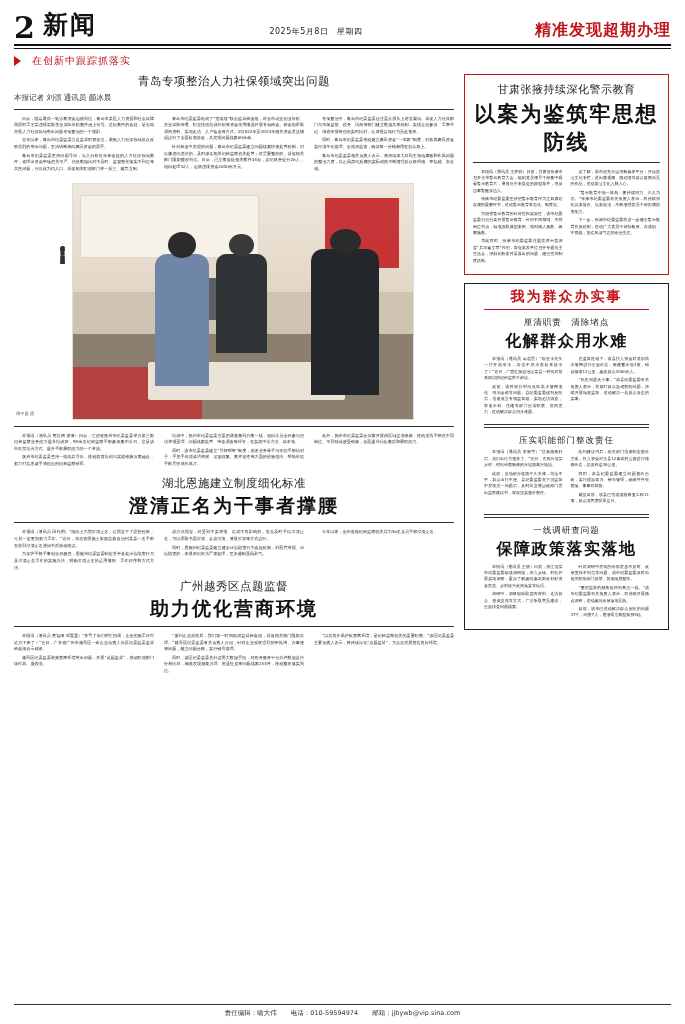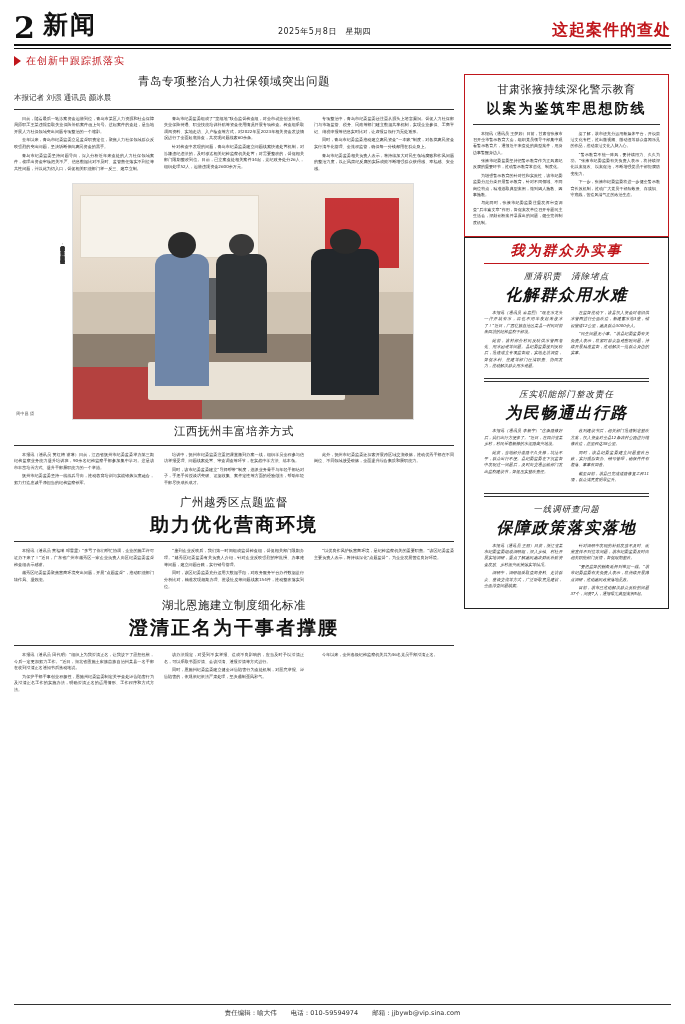--- a/index.html
+++ b/index.html
@@ -17,21 +17,21 @@
   .masthead{display:flex;align-items:flex-end;justify-content:space-between;padding-top:8px;}
   .mast-left{display:flex;align-items:flex-end;gap:8px;}
   .page-num{font-size:30px;font-weight:bold;color:#111;line-height:.9;font-family:"DejaVu Serif","Liberation Serif",serif;}
   .mast-title{font-size:25px;font-weight:bold;letter-spacing:2px;font-family:Liberation Serif, serif;}
   .mast-center{font-size:8px;color:#222;padding-bottom:4px;letter-spacing:.5px;text-align:right;}
   .mast-right{font-size:16px;font-weight:bold;color:#c0161b;font-family:"DejaVu Serif","Liberation Serif",serif;letter-spacing:1px;}
   .mast-rule{border-bottom:2px solid #111;margin-top:3px;}
   .mast-rule2{border-bottom:1px solid #111;margin-top:1.5px;}
 
   
-  .colstrip{display:flex;align-items:center;gap:5px;margin-top:5px;}
+  .colstrip{display:flex;align-items:center;gap:11px;margin-top:5px;}
   .tri{width:0;height:0;border-left:7px solid #c0161b;border-top:5px solid transparent;border-bottom:5px solid transparent;}
   .colstrip-text{font-size:10px;color:#c0161b;letter-spacing:1px;}
 
   
   .body-grid{display:flex;gap:10px;margin-top:6px;}
   .left-col{width:440px;}
   .right-col{width:205px;}
 
   
   .kicker{text-align:center;font-size:11.5px;color:#222;margin-bottom:3px;letter-spacing:.5px;}
@@ -64,21 +64,21 @@
   .p4{position:absolute;left:36%;top:40%;width:9%;height:18%;background:#5b5f63;border-radius:8px 8px 0 0;}
 
   .photo-caption{position:absolute;left:0;top:60px;width:52px;font-size:4.2px;line-height:1.7;color:#333;writing-mode:vertical-rl;text-orientation:upright;height:160px;}
   .photo-credit{position:absolute;left:2px;top:228px;font-size:4.2px;color:#555;}
 
   
   .redbox{border:1.6px solid #c0161b;padding:7px 8px 8px;}
   .redbox .kicker{font-size:11px;}
   .redbox .headline{font-size:17px;}
 
-  .blackbox{border:1px solid #222;padding:6px 19px 8px;font-style:italic;}
+  .blackbox{border:1px solid #222;padding:6px 19px 8px;margin-top:8px;}
   .secbanner{text-align:center;font-weight:bold;color:#c0161b;font-size:14px;font-family:"DejaVu Serif","Liberation Serif",serif;letter-spacing:2px;border-bottom:1.4px solid #c0161b;padding-bottom:3px;margin:-2px 0 7px;}
   .sub-k{text-align:center;font-size:8.5px;color:#222;margin-bottom:2px;letter-spacing:1px;}
   .r-head{text-align:center;font-weight:bold;font-family:"DejaVu Serif","Liberation Serif",serif;font-size:16px;letter-spacing:1.5px;margin-bottom:4px;}
   .micro2{font-size:4.0px;line-height:1.6;text-align:justify;color:#2a2a2a;}
   .micro2 p{margin:0 0 2px;text-indent:8px;}
 
   
   .footer{position:absolute;left:14px;right:14px;bottom:6px;text-align:center;font-size:6.5px;color:#333;border-top:1px solid #333;padding-top:4px;}
   .footer span{margin:0 6px;}
 </style>
@@ -86,21 +86,21 @@
 <body>
 
 <div class="page">
 
   <div class="masthead">
     <div class="mast-left">
       <div class="page-num">2</div>
       <div class="mast-title">新闻</div>
     </div>
     <div class="mast-center">2025年5月8日　星期四</div>
-    <div class="mast-right">这起案件的查处</div>
+    <div class="mast-right">精准发现超期办理</div>
   </div>
   <div class="mast-rule"></div>
   <div class="mast-rule2"></div>
 
   <div class="colstrip">
     <span class="tri"></span>
     <span class="colstrip-text">在创新中跟踪抓落实</span>
   </div>
 
   <div class="body-grid">
@@ -147,33 +147,51 @@
           <div class="p2">
               <div class="head"></div>
             </div>
           <div class="p3">
               <div class="head"></div>
             </div>
         </div>
       </div>
 
       <div>
-        <div class="kicker">江西抚州丰富培养方式</div>
         <div class="hr-thin"></div>
         <div style="display:flex;gap:10px;">
           <div class="micro" style="flex:1;">
             <p>本报讯（通讯员 黄红梅 谢琳）日前，江西省抚州市纪委监委举办第三期纪检监察业务能力提升培训班，90余名纪检监察干部参加集中学习。这是该市丰富培养方式、提升干部履职能力的一个举措。</p>
               <p>抚州市纪委监委坚持一线练兵导向，推动教育培训与实战锻炼深度融合，努力打造忠诚干净担当的纪检监察铁军。</p>
           </div>
           <div class="micro" style="flex:1;">
             <p>培训中，抚州市纪委监委注重把课堂搬到办案一线，组织学员全程参与信访举报受理、问题线索处置、审查调查等环节，在实战中学方法、练本领。</p>
               <p>同时，该市纪委监委建立“导师帮带”制度，选派业务骨干与年轻干部结对子，手把手传授谈话突破、证据收集、案件定性等方面的经验做法，帮助年轻干部尽快成长成才。</p>
           </div>
           <div class="micro" style="flex:1;">
             <p>此外，抚州市纪委监委还探索开展跨区域交流锻炼，推动优秀干部在不同岗位、不同领域接受锻炼，全面提升综合素质和履职能力。</p>
+          </div>
+        </div>
+      </div>
+
+      <div style="margin-top:6px;">
+        <div class="kicker">湖北恩施建立制度细化标准</div>
+        <div class="headline h2">澄清正名为干事者撑腰</div>
+        <div class="hr-thin"></div>
+        <div style="display:flex;gap:10px;">
+          <div class="micro" style="flex:1;">
+            <p>本报讯（通讯员 田代明）“组织上为我澄清正名，让我放下了思想包袱，今后一定更加努力工作。”近日，湖北省恩施土家族苗族自治州某县一名干部在收到澄清正名通知书后激动地说。</p>
+              <p>为保护干部干事创业积极性，恩施州纪委监委制定关于查处诬告陷害行为及澄清正名工作的实施办法，明确澄清正名的适用情形、工作程序和方式方法。</p>
+          </div>
+          <div class="micro" style="flex:1;">
+            <p>该办法规定，对受到不实举报、造成不良影响的，应当及时予以澄清正名，可以采取书面澄清、会议澄清、通报澄清等方式进行。</p>
+              <p>同时，恩施州纪委监委建立健全诬告陷害行为查处机制，对恶意举报、诬告陷害的，依规依纪依法严肃处理，坚决遏制歪风邪气。</p>
+          </div>
+          <div class="micro" style="flex:1;">
+            <p>今年以来，全州各级纪检监察机关共为46名党员干部澄清正名。</p>
           </div>
         </div>
       </div>
 
       <div style="margin-top:6px;">
         <div class="kicker">广州越秀区点题监督</div>
         <div class="headline h2">助力优化营商环境</div>
         <div class="hr-thin"></div>
         <div style="display:flex;gap:10px;">
           <div class="micro" style="flex:1;">
@@ -183,46 +201,27 @@
           <div class="micro" style="flex:1;">
             <p>“接到企业反映后，我们第一时间组成监督检查组，督促相关部门限期办理。”越秀区纪委监委有关负责人介绍，针对企业反映强烈的审批慢、办事难等问题，建立问题台账，实行销号管理。</p>
               <p>同时，该区纪委监委充分运用大数据手段，对政务服务平台办件数据进行分析比对，精准发现超期办理、推诿扯皮等问题线索154件，推动整改落实到位。</p>
           </div>
           <div class="micro" style="flex:1;">
             <p>“以优良作风护航营商环境，是纪检监察机关的重要职责。”该区纪委监委主要负责人表示，将持续深化“点题监督”，为企业发展营造良好环境。</p>
           </div>
         </div>
       </div>
 
-      <div style="margin-top:6px;">
-        <div class="kicker">湖北恩施建立制度细化标准</div>
-        <div class="headline h2">澄清正名为干事者撑腰</div>
-        <div class="hr-thin"></div>
-        <div style="display:flex;gap:10px;">
-          <div class="micro" style="flex:1;">
-            <p>本报讯（通讯员 田代明）“组织上为我澄清正名，让我放下了思想包袱，今后一定更加努力工作。”近日，湖北省恩施土家族苗族自治州某县一名干部在收到澄清正名通知书后激动地说。</p>
-              <p>为保护干部干事创业积极性，恩施州纪委监委制定关于查处诬告陷害行为及澄清正名工作的实施办法，明确澄清正名的适用情形、工作程序和方式方法。</p>
-          </div>
-          <div class="micro" style="flex:1;">
-            <p>该办法规定，对受到不实举报、造成不良影响的，应当及时予以澄清正名，可以采取书面澄清、会议澄清、通报澄清等方式进行。</p>
-              <p>同时，恩施州纪委监委建立健全诬告陷害行为查处机制，对恶意举报、诬告陷害的，依规依纪依法严肃处理，坚决遏制歪风邪气。</p>
-          </div>
-          <div class="micro" style="flex:1;">
-            <p>今年以来，全州各级纪检监察机关共为46名党员干部澄清正名。</p>
-          </div>
-        </div>
-      </div>
-
     </div>
 
     <div class="right-col">
 
       <div class="redbox">
         <div class="kicker">甘肃张掖持续深化警示教育</div>
-        <div class="headline" style="font-size:14px;">以案为鉴筑牢思想防线</div>
+        <div class="headline" style="font-size:21px;">以案为鉴筑牢思想防线</div>
         <div class="hr-thin"></div>
         <div style="display:flex;gap:8px;">
           <div class="micro2" style="flex:1;">
             <p>本报讯（通讯员 王梦婷）日前，甘肃省张掖市召开全市警示教育大会，组织党员领导干部集中观看警示教育片，通报近年来查处的典型案件，用身边事警醒身边人。</p>
               <p>张掖市纪委监委坚持把警示教育作为正风肃纪反腐的重要环节，推动警示教育常态化、制度化。</p>
               <p>为增强警示教育的针对性和实效性，该市纪委监委分层分类开展警示教育，针对不同领域、不同岗位特点，精准选取典型案例，做到因人施教、因事施教。</p>
               <p>与此同时，张掖市纪委监委注重发挥审查调查“后半篇文章”作用，督促案发单位召开专题民主生活会，深刻剖析案件暴露出的问题，健全完善制度机制。</p>
           </div>
           <div class="micro2" style="flex:1;">
             <p>据了解，该市还充分运用新媒体平台，开设廉洁文化专栏，推出微视频、微动漫等群众喜闻乐见的作品，推动廉洁文化入脑入心。</p>
@@ -247,21 +246,20 @@
               <p>在监督推动下，该县投入资金对老旧供水管网进行全面改造，新建蓄水池3座，铺设管道12公里，惠及群众3000余人。</p>
                 <p>“民生问题无小事。”该县纪委监委有关负责人表示，将紧盯群众急难愁盼问题，持续开展精准监督，推动解决一批群众身边的实事。</p>
             </div>
           </div>
         </div>
 
         <div class="hr-dbl"></div>
 
         <div>
           <div class="sub-k">压实职能部门整改责任</div>
-          <div class="r-head">为民畅通出行路</div>
           <div style="display:flex;gap:8px;">
             <div class="micro2" style="flex:1;">
               <p>本报讯（通讯员 李新宇）“这条路修好后，我们出行方便多了。”近日，在四川省某乡村，村民望着新修的水泥路高兴地说。</p>
                 <p>此前，当地部分道路年久失修，坑洼不平，群众出行不便。县纪委监委在下沉监督中发现这一问题后，及时向交通运输部门发出监察建议书，督促压实整改责任。</p>
             </div>
             <div class="micro2" style="flex:1;">
               <p>收到建议书后，相关部门迅速制定整改方案，投入资金对全县12条农村公路进行维修改造，总里程达38公里。</p>
                 <p>同时，该县纪委监委建立问题整改台账，实行跟踪督办、销号管理，确保件件有着落、事事有回音。</p>
                 <p>截至目前，该县已完成道路修复工程11项，群众满意度明显提升。</p>
             </div>

